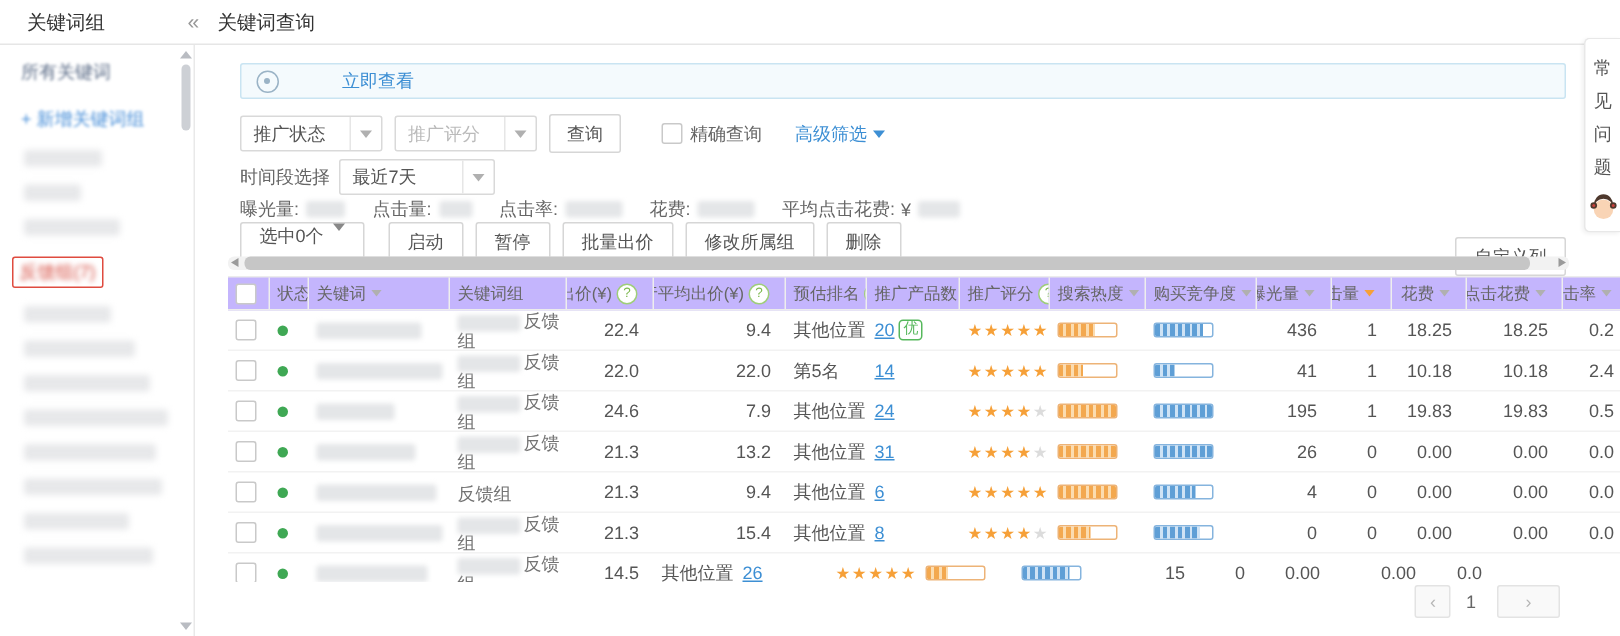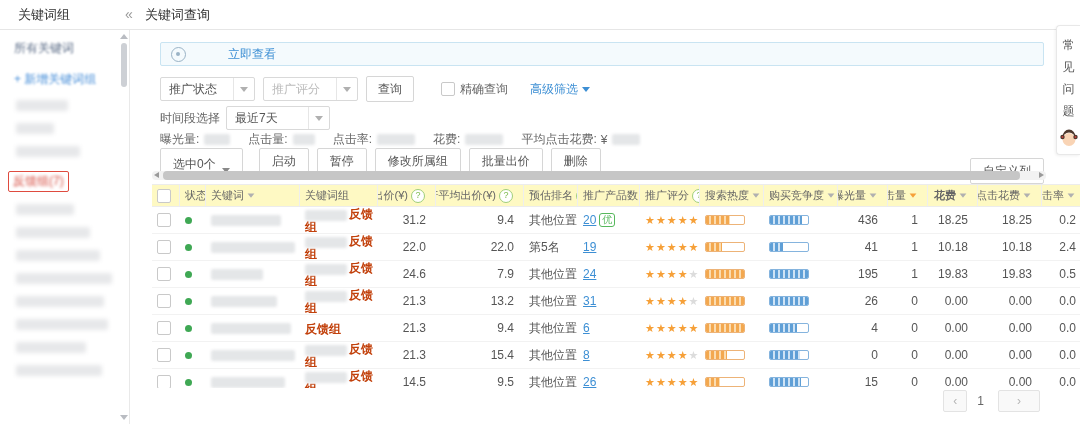--- a/index.html
+++ b/index.html
@@ -54,53 +54,53 @@
   .advlink .caret{border-top-color:#3d8fd4;margin-left:4px;}
   .frow2{position:absolute;left:29px;top:76px;display:flex;align-items:center;}
   .frow2 .lbl{color:#666;margin-right:6px;}
   
   .summary{position:absolute;left:29px;top:101px;display:flex;align-items:center;color:#666;}
   .summary .pair{display:flex;align-items:center;margin-right:18px;}
   .summary .blur{margin-left:5px;}
   .blur{background:#e4e6e8;border-radius:2px;height:11px;display:inline-block;filter:blur(1.6px);vertical-align:middle;}
   
   .toolbar{position:absolute;left:29px;top:118px;display:flex;align-items:center;}
-  .selbtn{display:flex;align-items:flex-end;}
+  .selbtn{display:flex;align-items:flex-start;}
   .selbtn .caret{margin-left:6px;border-top-color:#888;}
   .toolbar .btn{margin-right:8px;}
   .customize{position:absolute;right:36px;top:128px;}
   
   .hscroll{position:absolute;left:21px;right:34px;top:141px;height:9px;background:#f2f2f2;border-radius:4px;}
   .hscroll .thumb{position:absolute;left:11px;right:26px;top:0;height:9px;background:#c6c6c6;border-radius:4px;}
   .hs-arr{position:absolute;top:1px;width:0;height:0;border-top:3.5px solid transparent;border-bottom:3.5px solid transparent;}
   .hs-left{left:2px;border-right:5px solid #9a9a9a;}
   .hs-right{right:2px;border-left:5px solid #9a9a9a;}
   
   .tablewrap{position:absolute;left:21px;top:154px;right:0;bottom:36px;overflow:hidden;}
-  .thead{display:flex;background:#fef9c3;border-top:1px solid #ececec;border-bottom:1px solid #ececec;height:21px;align-items:center;}
+  .thead{display:flex;background:#c4b5fd;border-top:1px solid #ececec;border-bottom:1px solid #ececec;height:21px;align-items:center;}
   .th{font-size:11px;color:#666;box-sizing:border-box;padding:0 5px;white-space:nowrap;overflow:hidden;display:flex;align-items:center;height:100%;border-right:1px solid #eeeeee;flex:none;}
   .th.r{justify-content:flex-end;padding-right:10px;}
   .qicon{width:12px;height:12px;border:1px solid #9fce7a;color:#7cb84e;border-radius:50%;font-size:9px;line-height:11px;text-align:center;margin-left:3px;flex:none;background:#fff;}
   .th .caret{margin-left:3px;transform:scale(.85);}
   .th .caret.orange{border-top-color:#f6a038;}
   .trow{display:flex;align-items:center;height:26px;border-bottom:1px solid #f2f2f2;}
   .td{box-sizing:border-box;padding:0 5px;white-space:nowrap;overflow:hidden;color:#555;flex:none;display:flex;align-items:center;height:100%;}
   .td.r{justify-content:flex-end;padding-right:10px;}
   .dot{width:7px;height:7px;border-radius:50%;background:#3fa854;display:inline-block;}
   .plink{color:#3d8fd4;text-decoration:underline;cursor:pointer;}
   .badge{border:1px solid #56b85c;color:#56b85c;border-radius:3px;font-size:10px;line-height:12px;padding:0 2px;margin-left:3px;}
   .star{font-size:11px;color:#f6a038;letter-spacing:1px;}
   .star.off{color:#dcdcdc;}
   .bar{width:38px;height:8px;border-radius:2px;border:1px solid;position:relative;overflow:hidden;background:#fff;}
   .bar.orange{border-color:#edb377;}
   .bar.blue{border-color:#85b4de;}
   .bar .fill{position:absolute;left:0;top:0;bottom:0;}
   .bar.orange .fill{background:repeating-linear-gradient(90deg,#f3a84f 0 3px,#fbdcb0 3px 5px);}
   .bar.blue .fill{background:repeating-linear-gradient(90deg,#5f9fd6 0 3px,#cfe3f5 3px 5px);}
-  .grpwrap{line-height:12px;white-space:normal;display:block;padding-top:1px;color:#c2410c;font-weight:bold;}
+  .grpwrap{line-height:12px;white-space:normal;display:block;padding-top:1px;color:#737373;}
   .grpwrap .blur{margin-right:2px;}
   
   .pagination{position:absolute;right:40px;bottom:12px;display:flex;align-items:center;}
   .pgbox{height:20px;border:1px solid #e3e3e3;background:#f9f9f9;border-radius:2px;color:#b5b5b5;display:flex;align-items:center;justify-content:center;cursor:pointer;}
   .pg-prev{width:22px;}
   .pg-next{width:40px;margin-left:6px;}
   .pg-cur{margin:0 8px 0 10px;color:#666;}
   
   .helptab{position:absolute;right:0;top:25px;width:23px;background:#fff;border:1px solid #e8e8e8;border-right:none;border-radius:4px 0 0 4px;box-shadow:-1px 1px 3px rgba(0,0,0,.06);padding:8px 0 6px;text-align:center;}
   .helptab .ch{display:block;font-size:12px;color:#555;line-height:22px;}
@@ -207,22 +207,22 @@
   </div>
 
   <div class="toolbar">
     <button class="btn selbtn">
       <span>选中0个</span>
       <span class="caret"></span>
     </button>
     <span id="toolbar-buttons" style="display:flex;margin-left:8px;">
         <button class="btn">启动</button>
         <button class="btn">暂停</button>
+        <button class="btn">批量出价</button>
         <button class="btn">修改所属组</button>
-        <button class="btn">批量出价</button>
         <button class="btn">删除</button>
       </span>
   </div>
   <button class="btn customize">自定义列</button>
 
   <div class="hscroll">
     <span class="hs-arr hs-left"></span>
     <div class="thumb"></div>
     <span class="hs-arr hs-right"></span>
   </div>
@@ -271,21 +271,21 @@
           <span class="caret"></span>
         </div>
         <div class="th r" style="width: 50px;">
           <span>曝光量</span>
           <span class="caret"></span>
         </div>
         <div class="th r" style="width: 40px;">
           <span>点击量</span>
           <span class="caret orange"></span>
         </div>
-        <div class="th r" style="width: 50px; font-weight: bold;">
+        <div class="th r" style="width: 50px;">
           <span>花费</span>
           <span class="caret"></span>
         </div>
         <div class="th r" style="width: 64px;">
           <span>平均点击花费</span>
           <span class="caret"></span>
         </div>
         <div class="th r" style="width: 44px;">
           <span>点击率</span>
           <span class="caret"></span>
@@ -298,21 +298,21 @@
           </div>
           <div class="td" style="width: 26px;">
             <span class="dot"></span>
           </div>
           <div class="td" style="width: 94px;">
             <span class="blur" style="width: 70px;"></span>
           </div>
           <div class="td" style="width: 78px;">
             <span class="grpwrap"><span class="blur" style="width: 42px;"></span><span>反馈组</span></span>
           </div>
-          <div class="td r" style="width: 58px;">31.2</div>
+          <div class="td r" style="width: 58px;">22.4</div>
           <div class="td r" style="width: 88px;">9.4</div>
           <div class="td" style="width: 54px;">其他位置</div>
           <div class="td" style="width: 62px;">
             <span class="plink">20</span>
             <span class="badge">优</span>
           </div>
           <div class="td" style="width: 60px;">
             <span class="star">★</span>
             <span class="star">★</span>
             <span class="star">★</span>
@@ -345,21 +345,21 @@
           <div class="td" style="width: 94px;">
             <span class="blur" style="width: 84px;"></span>
           </div>
           <div class="td" style="width: 78px;">
             <span class="grpwrap"><span class="blur" style="width: 42px;"></span><span>反馈组</span></span>
           </div>
           <div class="td r" style="width: 58px;">22.0</div>
           <div class="td r" style="width: 88px;">22.0</div>
           <div class="td" style="width: 54px;">第5名</div>
           <div class="td" style="width: 62px;">
-            <span class="plink">19</span>
+            <span class="plink">14</span>
           </div>
           <div class="td" style="width: 60px;">
             <span class="star">★</span>
             <span class="star">★</span>
             <span class="star">★</span>
             <span class="star">★</span>
             <span class="star">★</span>
           </div>
           <div class="td" style="width: 64px;">
             <span class="bar orange">
@@ -552,21 +552,20 @@
           <div class="td" style="width: 26px;">
             <span class="dot"></span>
           </div>
           <div class="td" style="width: 94px;">
             <span class="blur" style="width: 74px;"></span>
           </div>
           <div class="td" style="width: 78px;">
             <span class="grpwrap"><span class="blur" style="width: 42px;"></span><span>反馈组</span></span>
           </div>
           <div class="td r" style="width: 58px;">14.5</div>
-          <div class="td r" style="width: 88px;">9.5</div>
           <div class="td" style="width: 54px;">其他位置</div>
           <div class="td" style="width: 62px;">
             <span class="plink">26</span>
           </div>
           <div class="td" style="width: 60px;">
             <span class="star">★</span>
             <span class="star">★</span>
             <span class="star">★</span>
             <span class="star">★</span>
             <span class="star">★</span>

